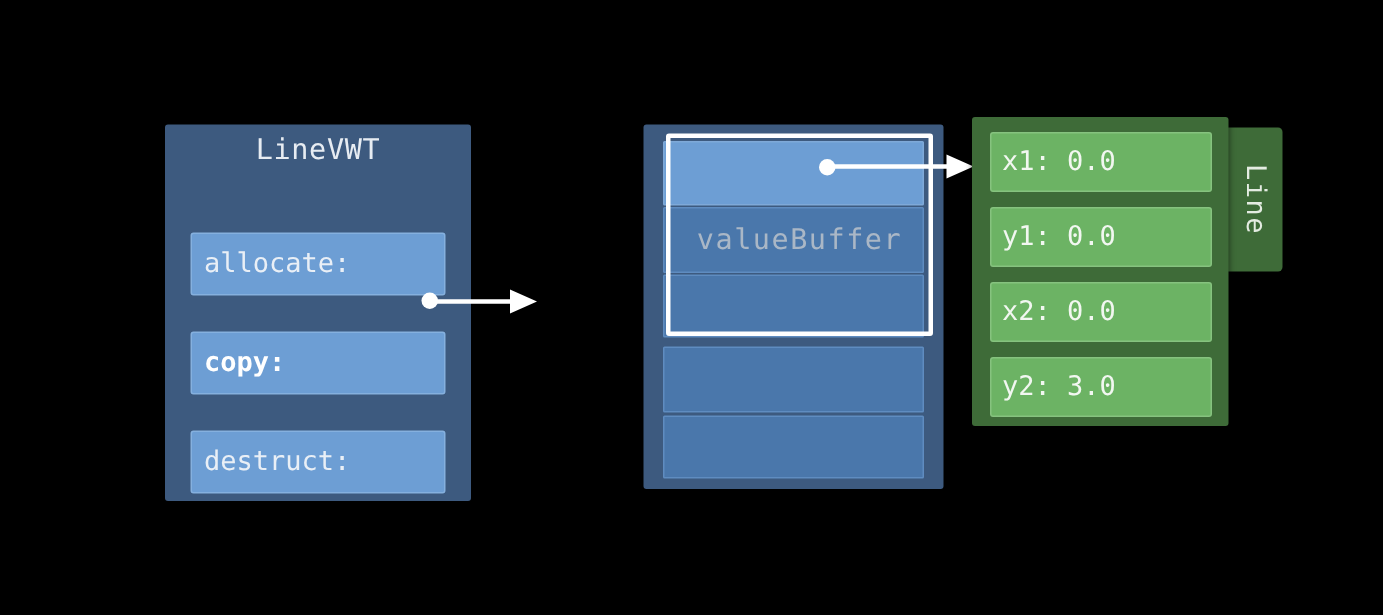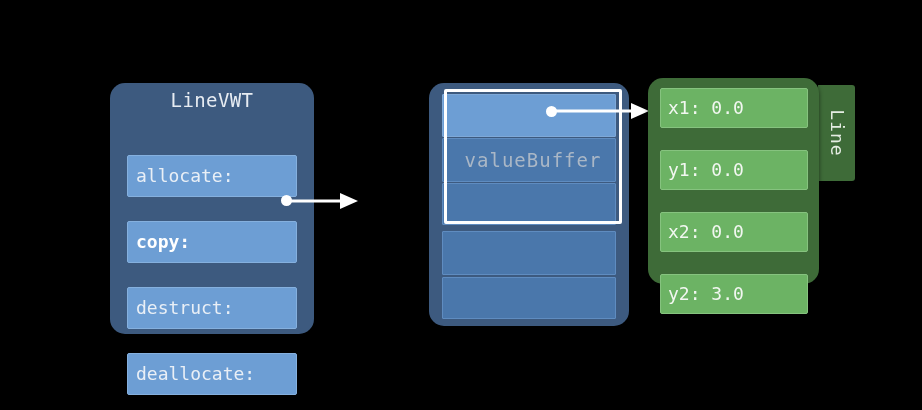--- a/index.html
+++ b/index.html
@@ -13,21 +13,21 @@
     height: 410px;
     background: #000000;
     overflow: hidden;
     font-family: "DejaVu Sans Mono", "Liberation Mono", monospace;
   }
 
   
   .outer-box {
     position: absolute;
     box-sizing: border-box;
-    border-radius: 15px;
+    border-radius: 2px;
     padding-left: 12px;
   }
 
   
   #vwt-box {
     left: 110px;
     top: 83px;
     width: 204px;
     height: 251px;
     background: #3d5a7f;
@@ -146,21 +146,21 @@
   }
   .line-rows {
     position: absolute;
     left: 12px;
     top: 10px;
     width: 148px;
   }
   .line-row {
     box-sizing: border-box;
     height: 40px;
-    margin-bottom: 22px;
+    margin-bottom: 10px;
     background: #6cb364;
     border: 1px solid #86c37f;
     border-radius: 2px;
     color: #f2f7f1;
     font-size: 18px;
     line-height: 38px;
     padding-left: 7px;
     white-space: nowrap;
   }
 
@@ -181,21 +181,20 @@
 <body>
 
 <div id="canvas">
 
   <div class="outer-box" id="vwt-box">
     <div id="vwt-title">LineVWT</div>
     <div class="vwt-rows">
       <div class="vwt-row">allocate:</div>
       <div class="vwt-row bold">copy:</div>
       <div class="vwt-row">destruct:</div>
-      <div class="vwt-row">deallocate:</div>
     </div>
   </div>
 
   <div class="conn-dot" style="left:281px; top:195px;"></div>
   <svg class="conn-svg" style="left:286px; top:188px; width:80px; height:26px;">
     <line x1="0" y1="13" x2="56" y2="13" stroke="#ffffff" stroke-width="3"></line>
     <polygon points="54,5 72,13 54,21" fill="#ffffff"></polygon>
   </svg>
 
   <div class="outer-box" id="buf-box">

